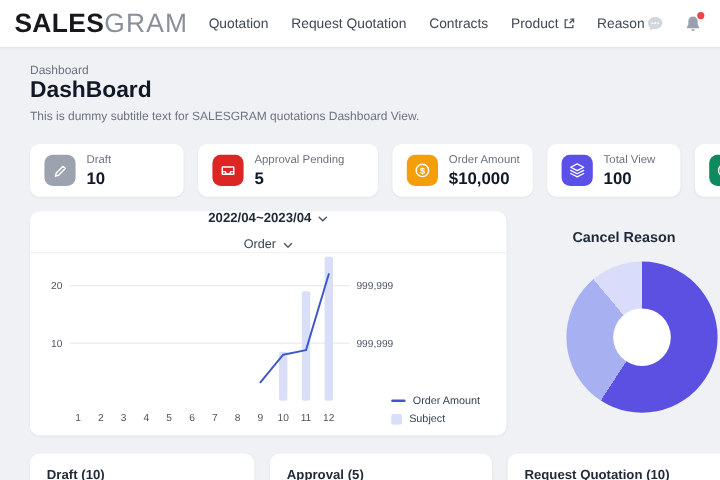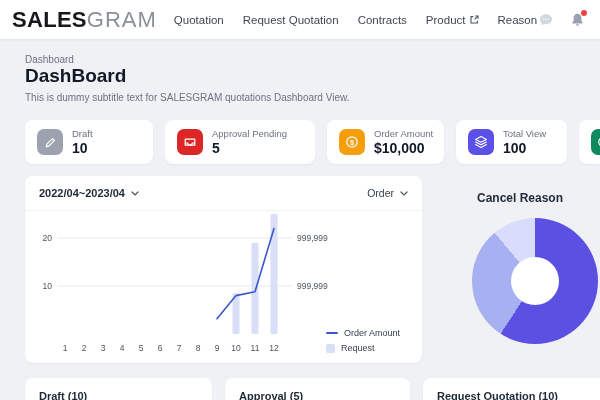--- a/index.html
+++ b/index.html
@@ -35,21 +35,21 @@
   .stat-card { background:#fff; border-radius:8px; height:44px; padding:9px 12px;
                box-shadow:0 1px 2px rgba(16,24,40,.05); display:flex; align-items:center; gap:9px; flex:0 0 auto; }
   .stat-icon { width:26px; height:26px; border-radius:7px; display:flex; align-items:center; justify-content:center; flex:0 0 auto; }
   .stat-label { font-size:9.5px; color:#6B7280; line-height:1.25; white-space:nowrap; }
   .stat-value { font-size:14px; font-weight:800; color:#111827; line-height:1.15; white-space:nowrap; }
 
   
   .chart-card { position:absolute; left:25px; top:176px; width:397px; height:187px; background:#fff;
                 border-radius:8px; box-shadow:0 1px 2px rgba(16,24,40,.05); }
   .chart-head { height:35px; display:flex; align-items:center; justify-content:space-between;
-                padding:0 14px; border-bottom:1px solid #F1F2F4; }
+                padding:0 14px; border-bottom:1px solid #F1F2F4;flex-direction:column; }
   .range-select, .spot-select { display:flex; align-items:center; gap:6px; cursor:pointer; }
   .range-select span { font-size:11px; font-weight:700; color:#1F2937; }
   .spot-select span { font-size:10.5px; color:#374151; }
   .chart-body { position:relative; }
   .tick { font:8.5px "Liberation Sans", sans-serif; fill:#4B5563; }
   .legend { position:absolute; right:22px; bottom:14px; display:flex; flex-direction:column; gap:5px; }
   .legend-item { display:flex; align-items:center; gap:6px; cursor:pointer; }
   .legend-item span { font-size:9px; color:#374151; }
   .lg-line { width:12px; height:2px; border-radius:1px; }
   .lg-sq { width:9px; height:9px; border-radius:2px; }
@@ -221,21 +221,21 @@
         <rect x="245.5" y="3" width="7" height="120" rx="1.5" fill="#D9DFF8"></rect>
         <polyline points="192,107.64 211,84.6 230,80.75999999999999 249,17.400000000000006" fill="none" stroke="#3D56CE" stroke-width="1.6" stroke-linejoin="round" stroke-linecap="round"></polyline>
       </svg>
     <div class="legend">
       <div class="legend-item">
         <span class="lg-line" style="background: rgb(61, 86, 206);"></span>
         <span>Order Amount</span>
       </div>
       <div class="legend-item">
         <span class="lg-sq" style="background: rgb(217, 223, 248);"></span>
-        <span>Request</span>
+        <span>Subject</span>
       </div>
     </div>
   </div>
 </section>
 
 <div class="donut-title">Cancel Reason</div>
 <div class="donut" id="donut" style="background: conic-gradient(rgb(91, 80, 225) 0deg, rgb(91, 80, 225) 213deg, rgb(167, 176, 240) 213deg, rgb(167, 176, 240) 320deg, rgb(217, 221, 251) 320deg, rgb(217, 221, 251) 360deg);">
   <div class="donut-hole"></div>
 </div>
 

